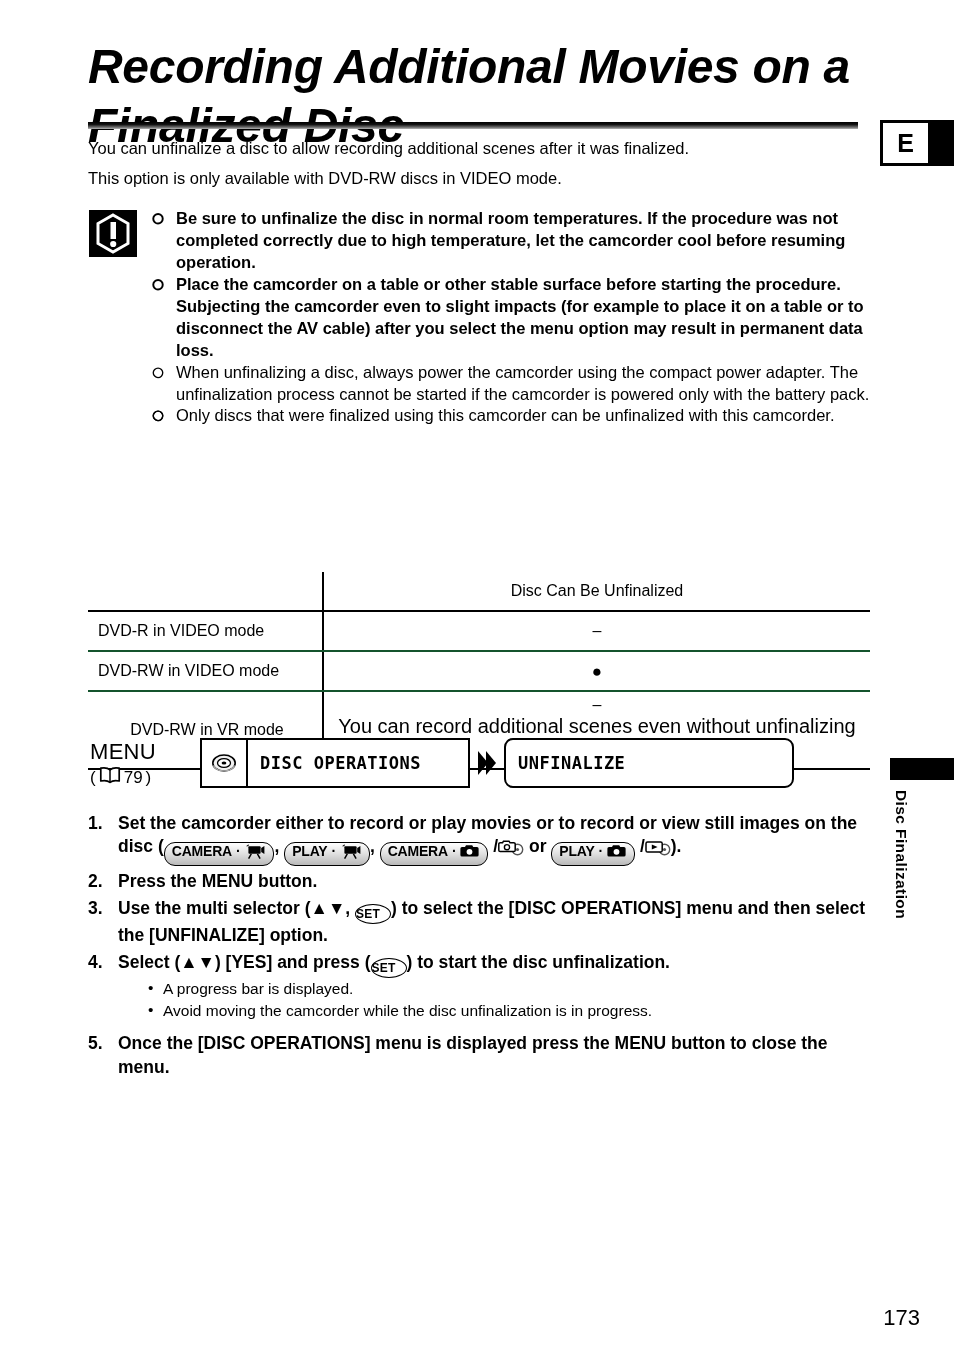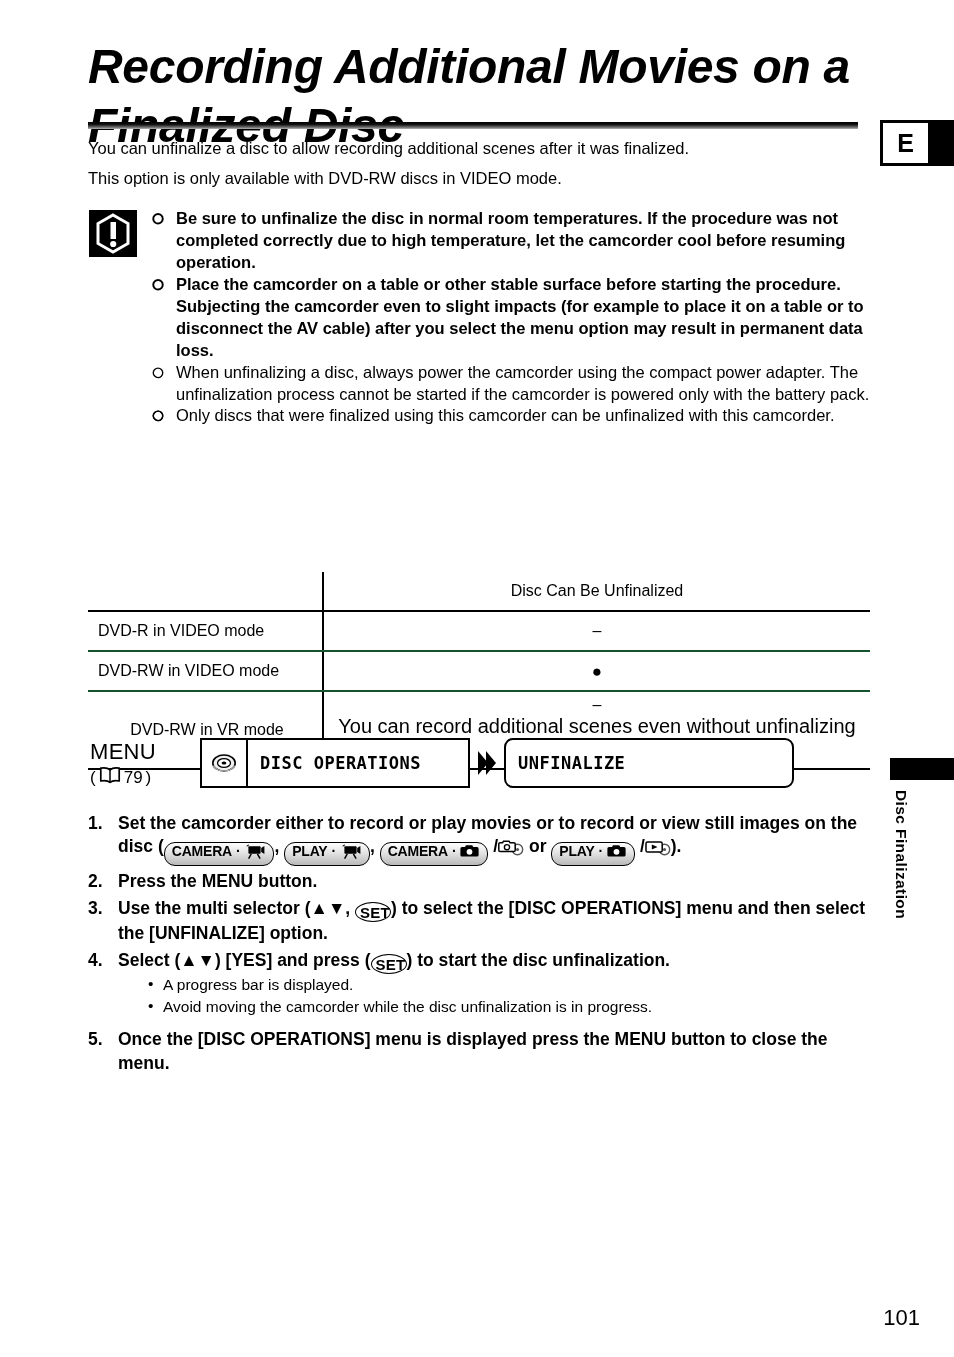--- a/index.html
+++ b/index.html
@@ -237,24 +237,24 @@
   .badge .sep { font-weight: bold; padding: 0 1px; }
   .minicon { display: inline-block; vertical-align: -4px; }
 
   
   .setkey {
     display: inline-block;
     width: 36px;
     height: 20px;
     border: 1.5px solid #000;
     border-radius: 50%;
-    font-size: 15px;
+    font-size: 12px;
     font-weight: bold;
     line-height: 19px;
-    text-align: right;
+    text-align: left;
     letter-spacing: 0.3px;
     vertical-align: -4px;
     box-sizing: border-box;
   }
 
   
   #e-tab {
     position: absolute;
     left: 880px;
     top: 120px;
@@ -507,15 +507,15 @@
   </div>
 
   <div id="e-tab">
     <div class="white">E</div>
     <div class="black"></div>
   </div>
 
   <div id="side-bar"></div>
   <div id="side-label">Disc Finalization</div>
 
-  <div id="page-num">101</div>
+  <div id="page-num">173</div>
 
 </div>
 
 </body></html>

